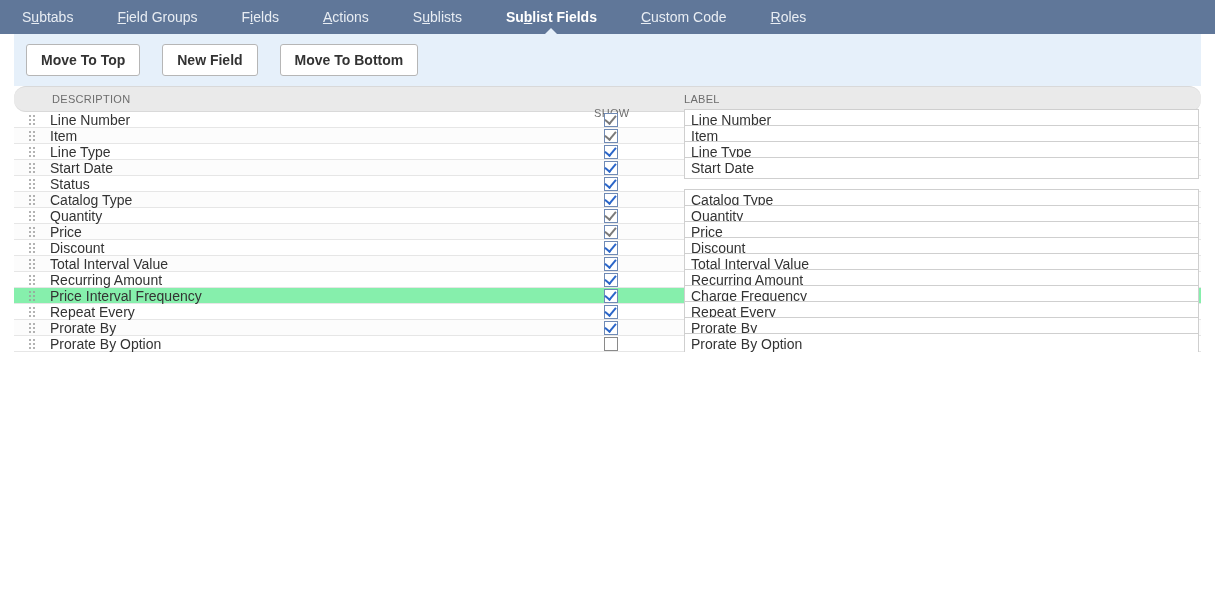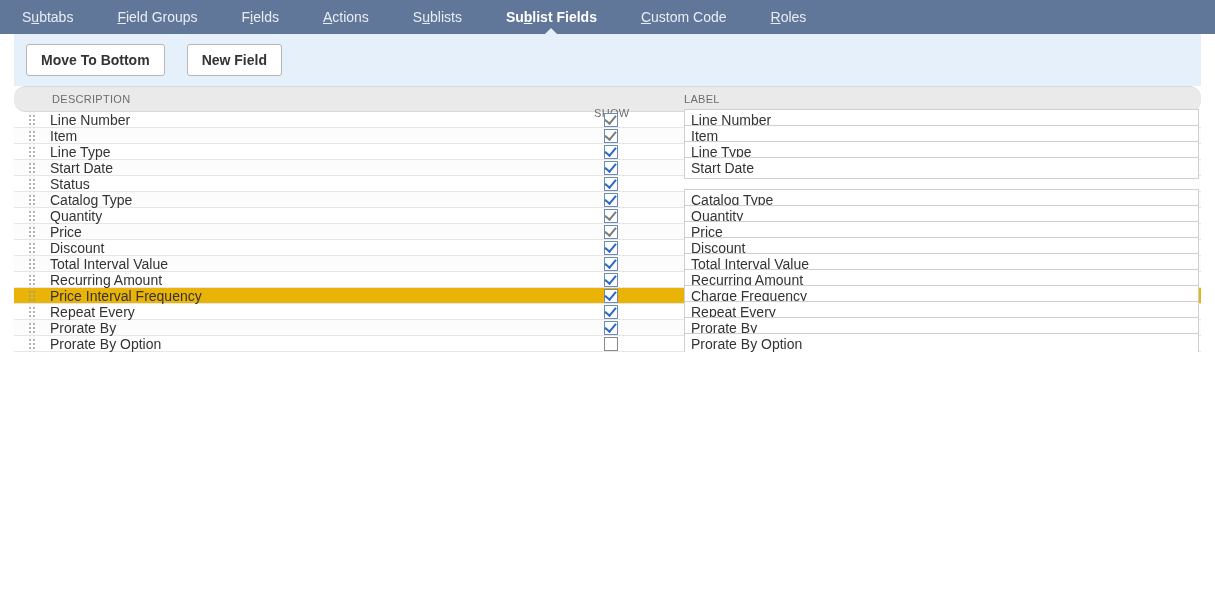--- a/index.html
+++ b/index.html
@@ -80,21 +80,21 @@
   .col-show   { width: 78px;  flex: 0 0 78px; margin-top: 28px; }
   .col-label  { flex: 1; padding-left: 12px;}
   .row {
     display: flex;
     align-items: center;
     height: 16px;
     border-bottom: 1px solid #e6e6e6;
     background: #fff;
   }
   .row:nth-child(even){ background:#fcfcfc; }
-  .row.highlight { background: #eab308; }
+  .row.highlight { background: #86efac; }
   .handle {
     width: 36px; flex: 0 0 36px;
     display: flex; align-items: center; justify-content: center;
     color: #999;
     cursor: grab;
   }
   .dots {
     display: grid;
     grid-template-columns: repeat(2, 2px);
     grid-template-rows: repeat(3, 2px);
@@ -150,22 +150,23 @@
     <div class="tab"><span class="ul">F</span>ield Groups</div>
     <div class="tab">F<span class="ul">i</span>elds</div>
     <div class="tab"><span class="ul">A</span>ctions</div>
     <div class="tab">S<span class="ul">u</span>blists</div>
     <div class="tab active">Su<span class="ul">b</span>list Fields</div>
     <div class="tab"><span class="ul">C</span>ustom Code</div>
     <div class="tab"><span class="ul">R</span>oles</div>
   </div>
 
 <div class="toolbar">
+  <button class="btn">Move To Top</button>
+  <button class="btn">New Field</button>
   <button class="btn">Move To Bottom</button>
-  <button class="btn">New Field</button>
 </div>
 
 <div class="grid-wrap">
   <div class="grid-header">
     <div class="col-handle"></div>
     <div class="col-desc">DESCRIPTION</div>
     <div class="col-show">SHOW</div>
     <div class="col-label">LABEL</div>
   </div>
   <div id="rows">

